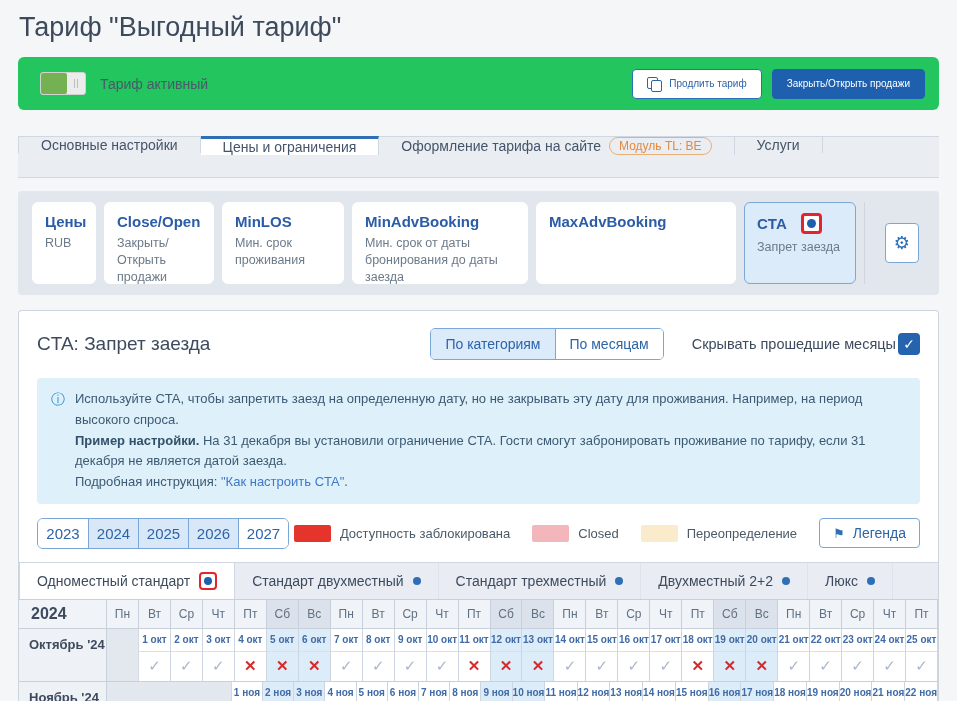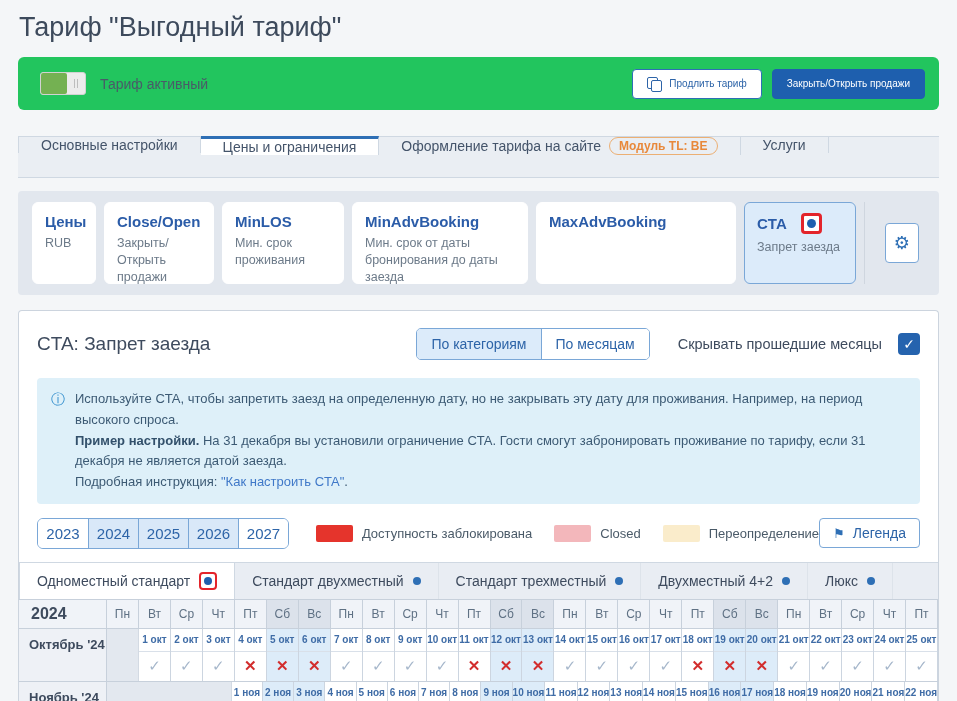--- a/index.html
+++ b/index.html
@@ -29,21 +29,21 @@
 
   
   .main-tabs { margin:26px 18px 0; display:flex; background:#eaeef3;
     border:1px solid #cfd8e2; border-left:none; border-right:none; align-items:flex-start; height:42px; }
   .main-tab { display:flex; align-items:center; gap:8px; padding:0 22px; font-size:14px;
     color:#44546a; border-right:1px solid #cfd8e2; cursor:pointer; }
   .main-tab:first-child { border-left:1px solid #cfd8e2; }
   .main-tab.active { background:#fff; border-top:3px solid #2e6fb5; margin-top:-1px;
     margin-bottom:-1px; position:relative; z-index:2; }
   .badge { border:1px solid #ecaf73; color:#e8883a; border-radius:10px; font-size:12px;
-    padding:1px 9px; white-space:nowrap;font-weight:bold; }
+    padding:1px 9px; white-space:nowrap; }
 
   
   .cards-strip { margin:13px 18px 0; background:#e2e7ee; border-radius:4px; padding:11px 14px;
     display:flex; align-items:center; gap:8px; height:104px; }
   .rcard { background:#ffffff; border:1px solid #fff; border-radius:6px; padding:10px 12px;
     height:82px; cursor:pointer; flex-shrink:0; }
   .rcard .t { font-size:15px; font-weight:700; color:#2b5ca8; display:flex; align-items:center; gap:14px; }
   .rcard .s { font-size:12.5px; color:#6c7a89; margin-top:5px; line-height:1.35; }
   .rcard.selected { background:#dcebfa; border-color:#7aa7d7; }
   .marker { width:21px; height:21px; border:3px solid #e3242b; border-radius:4px; background:#fff;
@@ -57,39 +57,39 @@
   
   .panel { margin:15px 18px 0; background:#fff; border:1px solid #ccd4de; border-bottom:none;
     border-radius:4px 4px 0 0; }
   .panel-head { display:flex; align-items:center; padding:17px 18px 6px; }
   .panel-title { font-size:19px; color:#3e4b5e; }
   .view-toggle { display:flex; margin-left:auto; border:1px solid #7aa7d7; border-radius:5px; overflow:hidden; }
   .view-toggle button { font-family:inherit; font-size:14px; color:#2d64a8; background:#fff;
     border:none; padding:7px 14px; cursor:pointer; }
   .view-toggle button + button { border-left:1px solid #7aa7d7; }
   .view-toggle button.active { background:#dcebfa; }
-  .hide-past { display:flex; align-items:center; gap:16px; margin-left:28px; font-size:14.5px; color:#3e4b5e; }
+  .hide-past { display:flex; align-items:center; gap:2px; margin-left:28px; font-size:14.5px; color:#3e4b5e; }
   .checkbox { width:22px; height:22px; background:#2563ae; border-radius:4px; color:#fff;
     font-size:14px; display:flex; align-items:center; justify-content:center; cursor:pointer; }
 
   
   .info-box { margin:12px 18px 0; background:#def0f9; border-radius:4px; padding:11px 14px;
     display:flex; gap:10px; font-size:13px; color:#3c5a74; line-height:1.6; }
   .info-ic { color:#2f8ccc; font-size:14px; line-height:1.5; }
   .info-box a { color:#3f78c8; text-decoration:none; }
   .info-box b { color:#32506b; }
 
   
   .years-row { margin:14px 18px 0; display:flex; align-items:center; }
   .years { display:flex; border:1px solid #7aa7d7; border-radius:6px; overflow:hidden; }
   .years button { font-family:inherit; width:50px; padding:6px 0; font-size:15px; color:#2d64a8;
     background:#fff; border:none; cursor:pointer; }
   .years button + button { border-left:1px solid #7aa7d7; }
   .years button.selected { background:#d9e8f8; }
-  .legend { margin-left:auto; display:flex; align-items:center; }
+  .legend { margin-left:auto; display:flex; align-items:center; gap:22px; }
   .legend-item { display:flex; align-items:center; gap:9px; font-size:13px; color:#4a5a68; }
   .swatch { width:37px; height:17px; border-radius:2px; }
   .legend-btn { background:#fff; border:1px solid #7aa7d7; border-radius:4px; color:#2d64a8;
     font-size:14px; padding:6px 13px; display:flex; align-items:center; gap:8px; cursor:pointer; }
   .flag-ic { color:#2e6fb5; font-size:13px; }
 
   
   .cat-tabs { margin-top:13px; display:flex; background:#e9edf3; border-top:1px solid #cfd8e2; height:37px; }
   .cat-tab { display:flex; align-items:center; gap:9px; padding:0 17px; font-size:14px;
     color:#3e4b5e; cursor:pointer; border-right:1px solid #dde3ea; }
@@ -268,21 +268,21 @@
       </div>
       <div class="cat-tab">
         <span>Стандарт двухместный</span>
         <span class="dot"></span>
       </div>
       <div class="cat-tab">
         <span>Стандарт трехместный</span>
         <span class="dot"></span>
       </div>
       <div class="cat-tab">
-        <span>Двухместный 4+2</span>
+        <span>Двухместный 2+2</span>
         <span class="dot"></span>
       </div>
       <div class="cat-tab">
         <span>Люкс</span>
         <span class="dot"></span>
       </div>
     </div>
 
   <div id="calendar">
       <div class="cal-row">

